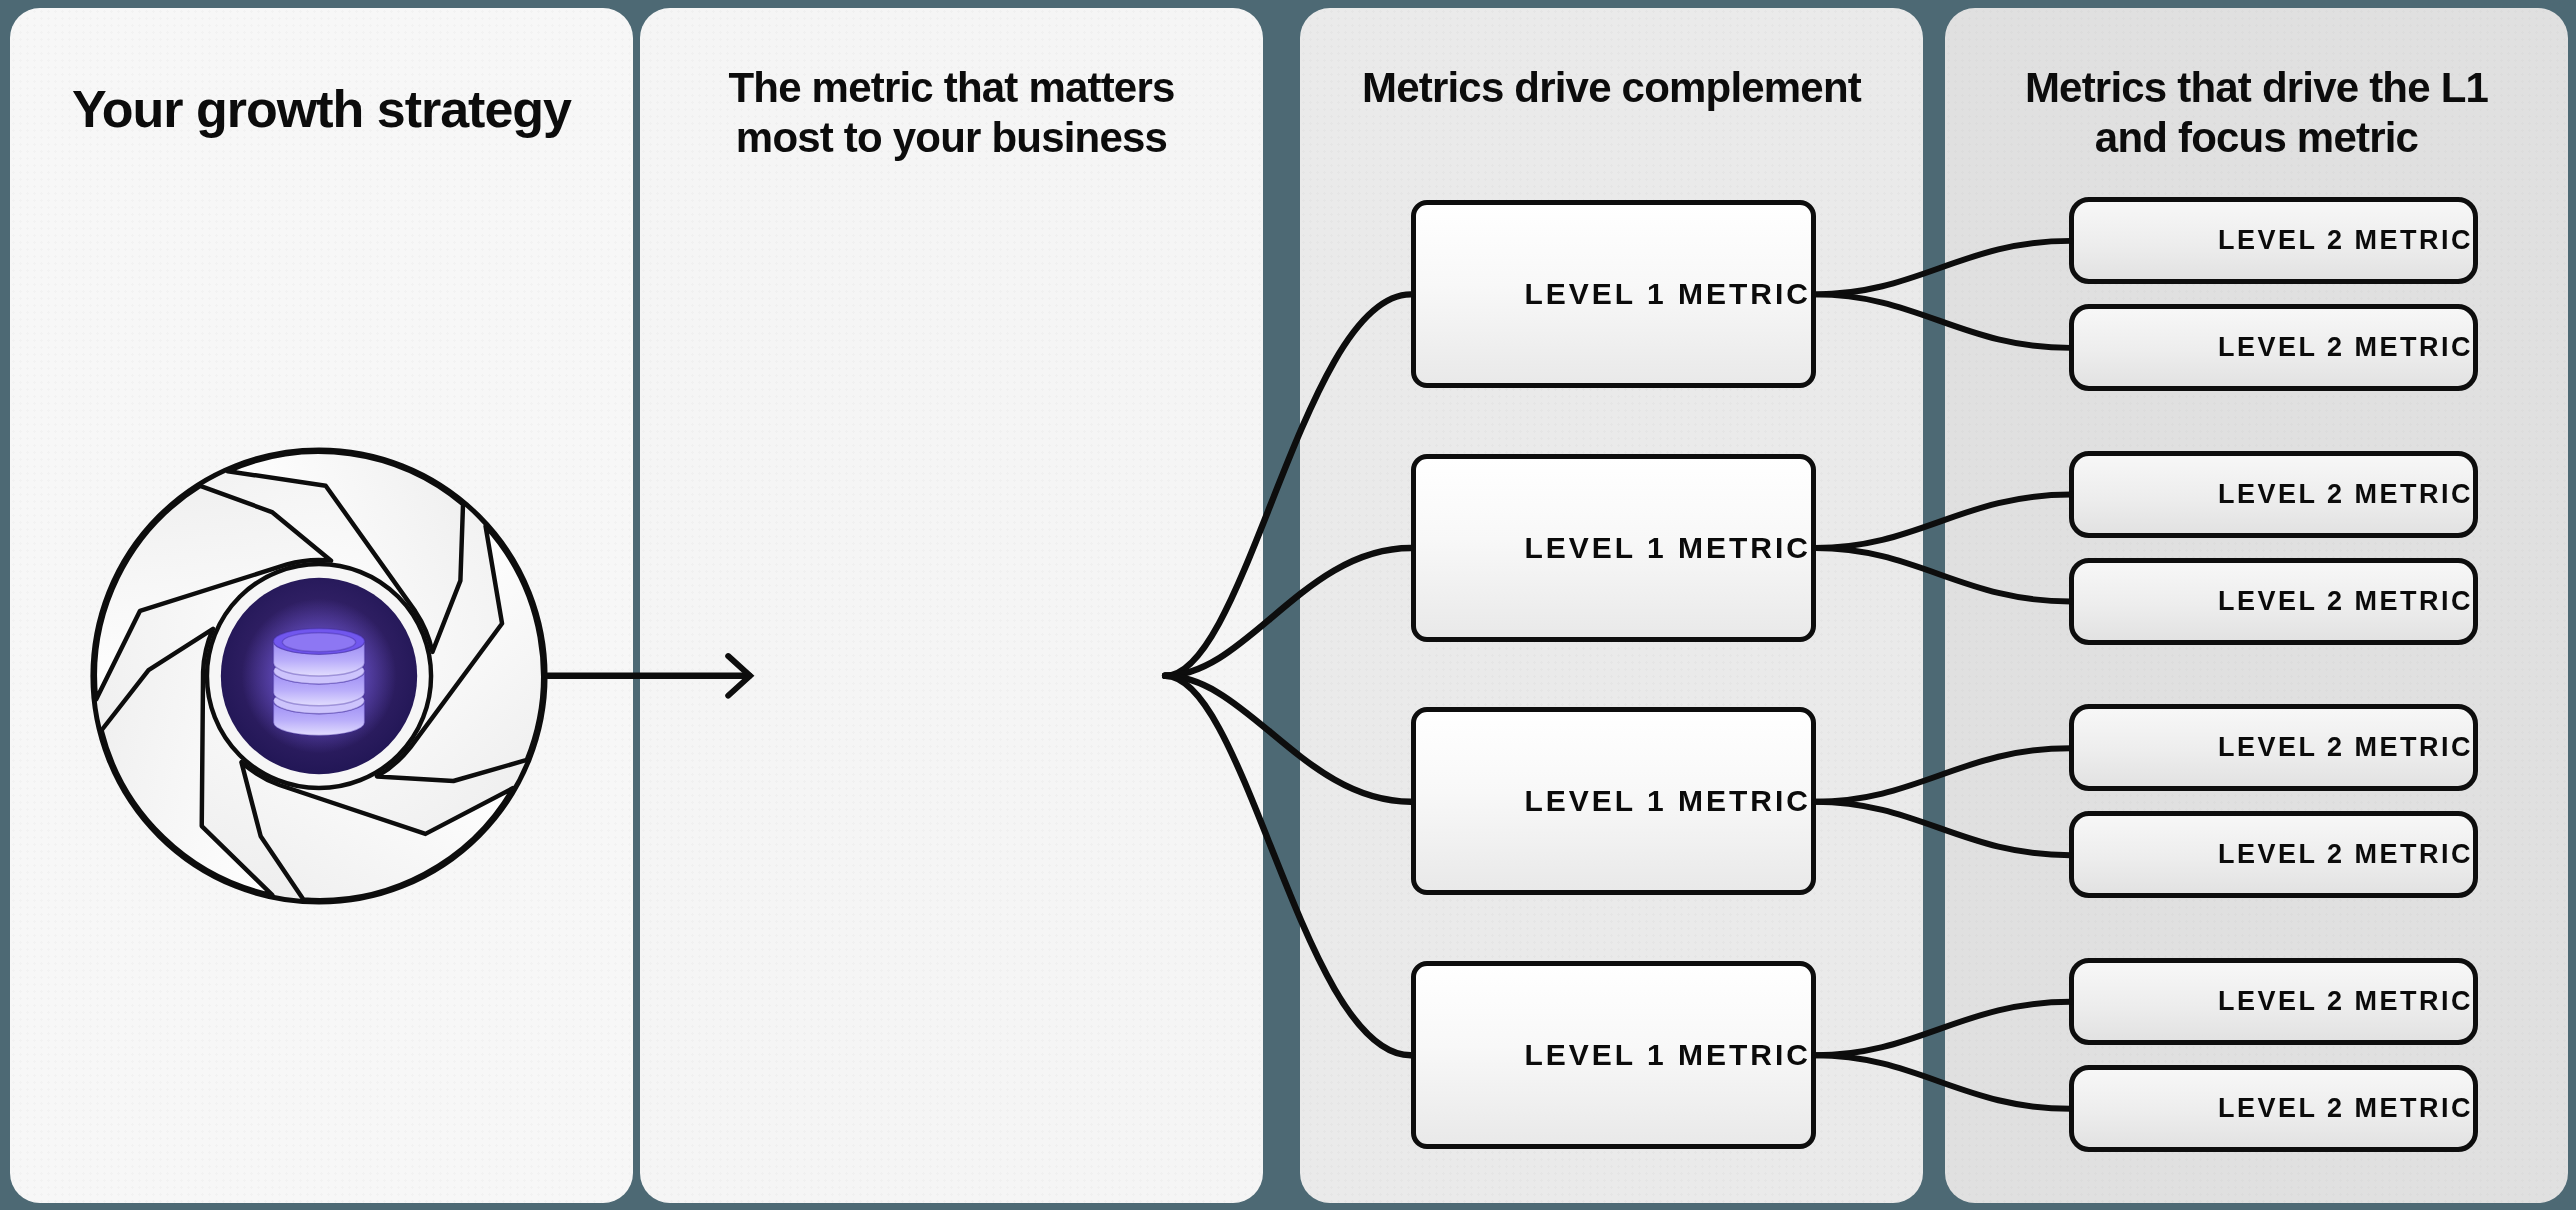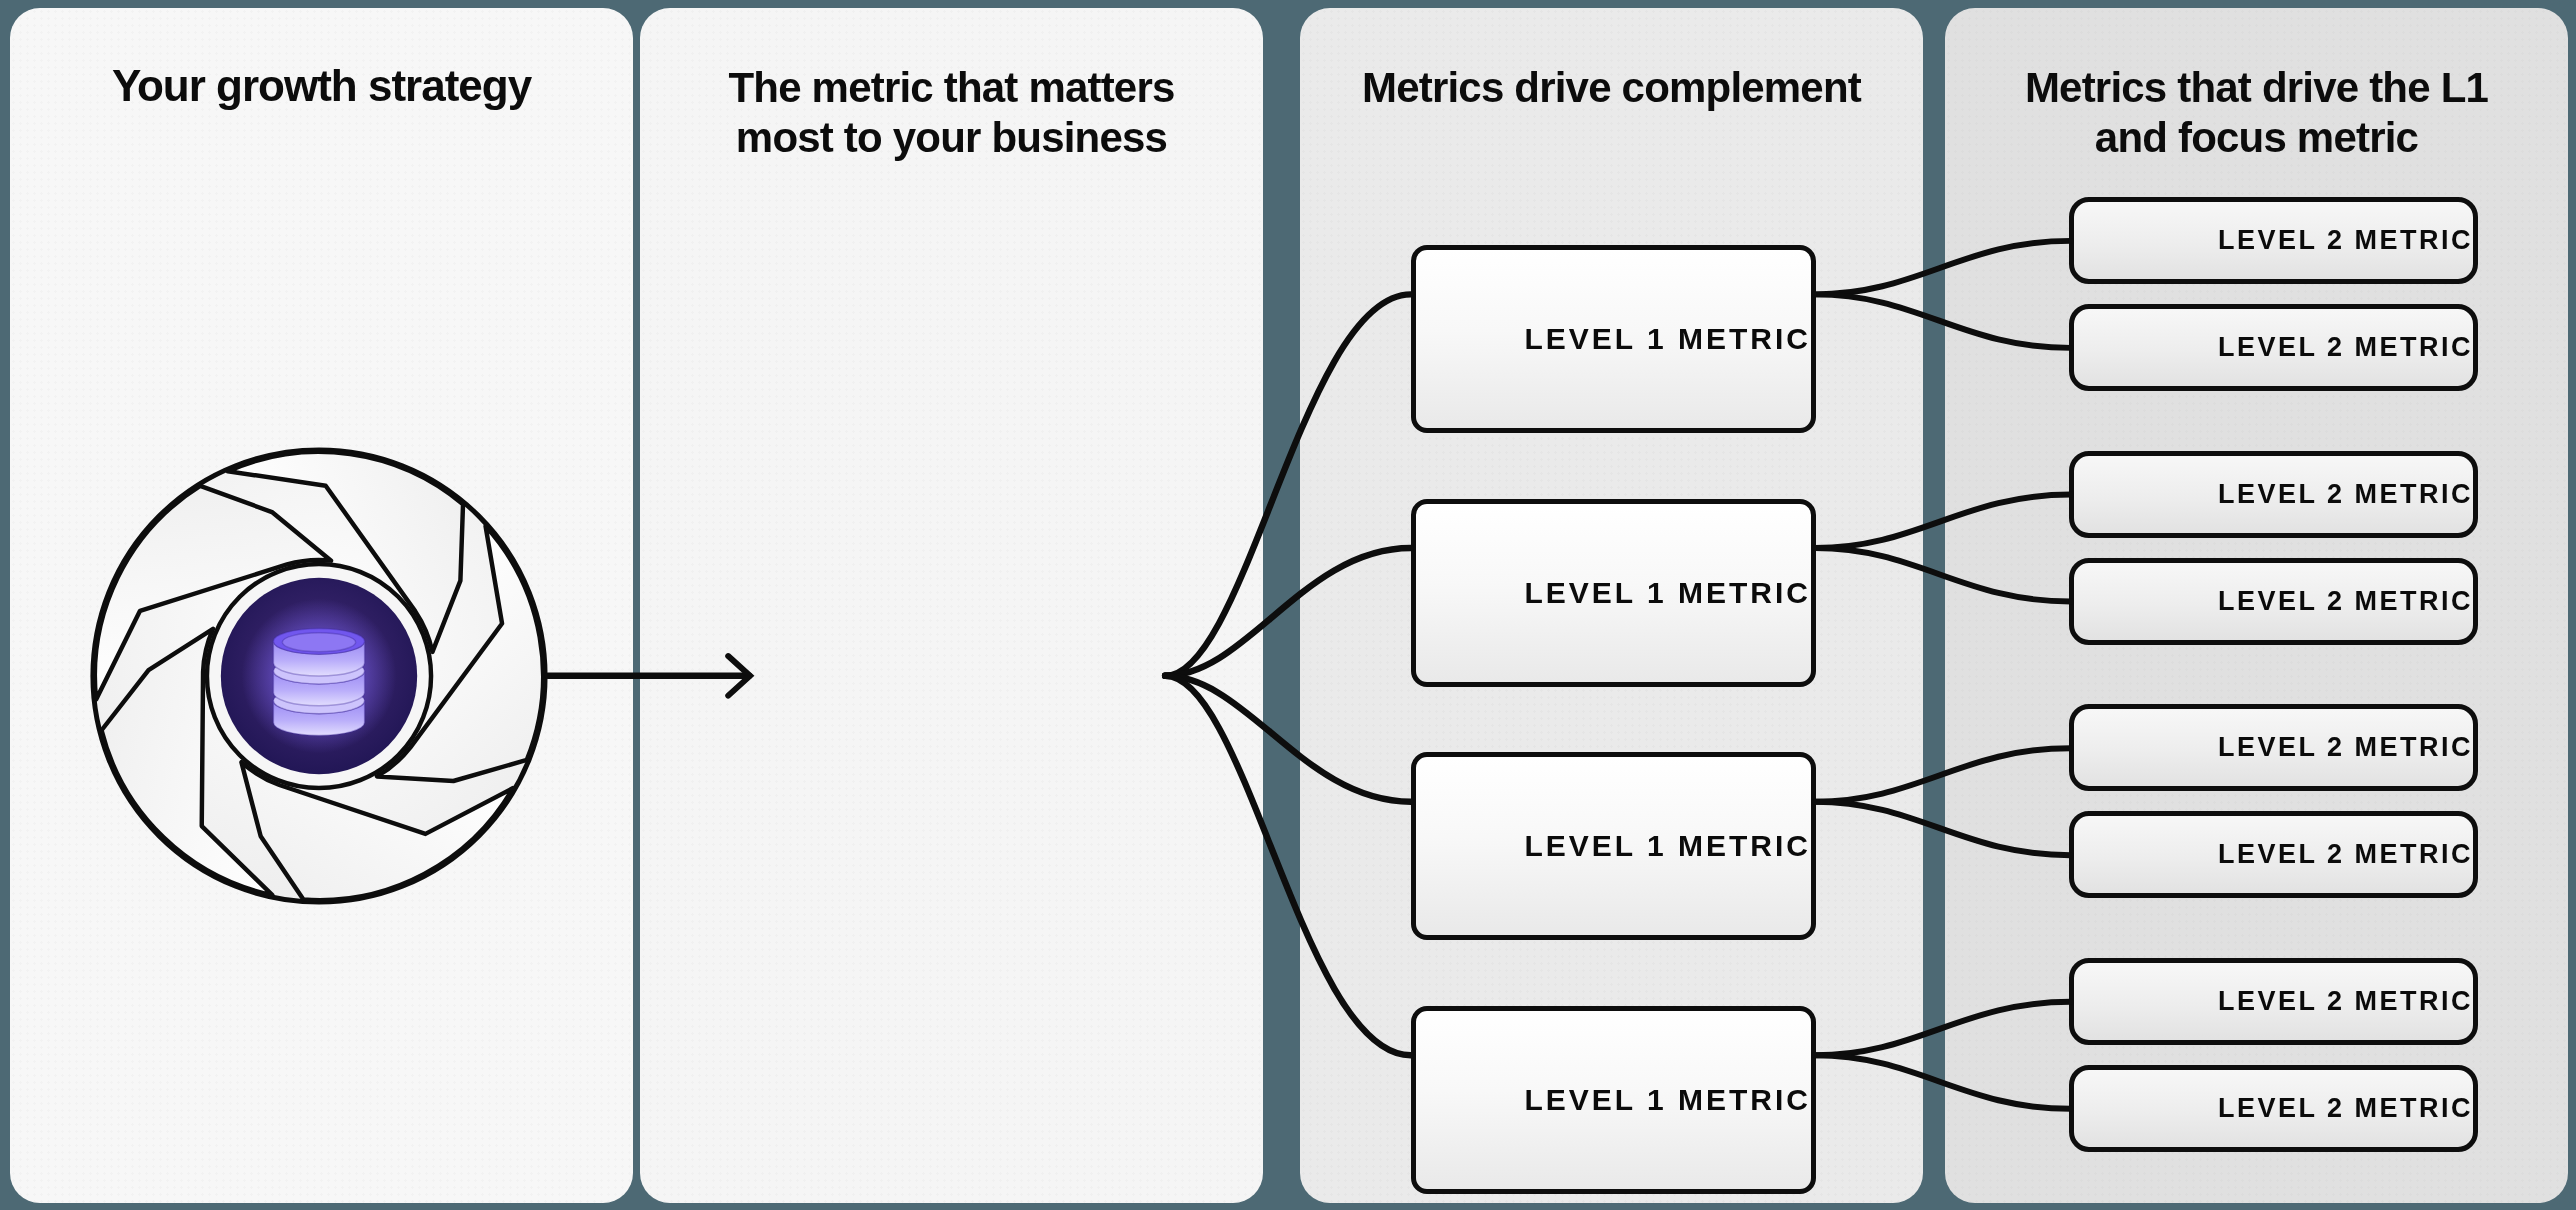--- a/index.html
+++ b/index.html
@@ -14,35 +14,34 @@
     background-image:radial-gradient(rgba(0,0,0,0.018) 1px, transparent 1.2px);
     background-size:7px 7px;
   }
   .panel.p1{left:10px;background-color:#f7f7f7;}
   .panel.p2{left:640px;background-color:#f5f5f5;}
   .panel.p3{left:1300px;background-color:#eaeaea;}
   .panel.p4{left:1945px;background-color:#e0e0e0;}
   .panel-title{
     text-align:center;color:#0c0c0c;font-weight:700;
   }
-  .panel.p1 .panel-title{padding-top:50px;font-size:44px;line-height:55px;letter-spacing:-1px;}
+  .panel.p1 .panel-title{padding-top:74px;font-size:52px;line-height:55px;letter-spacing:-1px;}
   .panel.p2 .panel-title,.panel.p3 .panel-title,.panel.p4 .panel-title{
     padding-top:55px;font-size:42px;line-height:50px;letter-spacing:-0.8px;
   }
   .panel-title span{display:block;}
   .node{
     position:absolute;display:flex;align-items:center;justify-content:flex-end;
     border:5.4px solid #0d0d0d;color:#0b0b0b;font-weight:700;
     box-sizing:border-box;text-align:center;
   }
   .node.big{
     width:403px;height:188px;border-radius:16px;
     font-size:30px;letter-spacing:3px;
     background:linear-gradient(180deg,#ffffff 0%,#f8f8f8 45%,#e9e9e9 100%);
-    margin-top:45px;
   }
   .node.l1{width:405px;}
   .node.small{
     width:409px;height:87px;border-radius:20px;
     font-size:27px;letter-spacing:2.5px;
     background:linear-gradient(180deg,#f7f7f7 0%,#ededed 55%,#e2e2e2 100%);
   }
   .overlay{position:absolute;left:0;top:0;pointer-events:none;}
   .flywheel{position:absolute;left:81px;top:438px;}
 </style>

